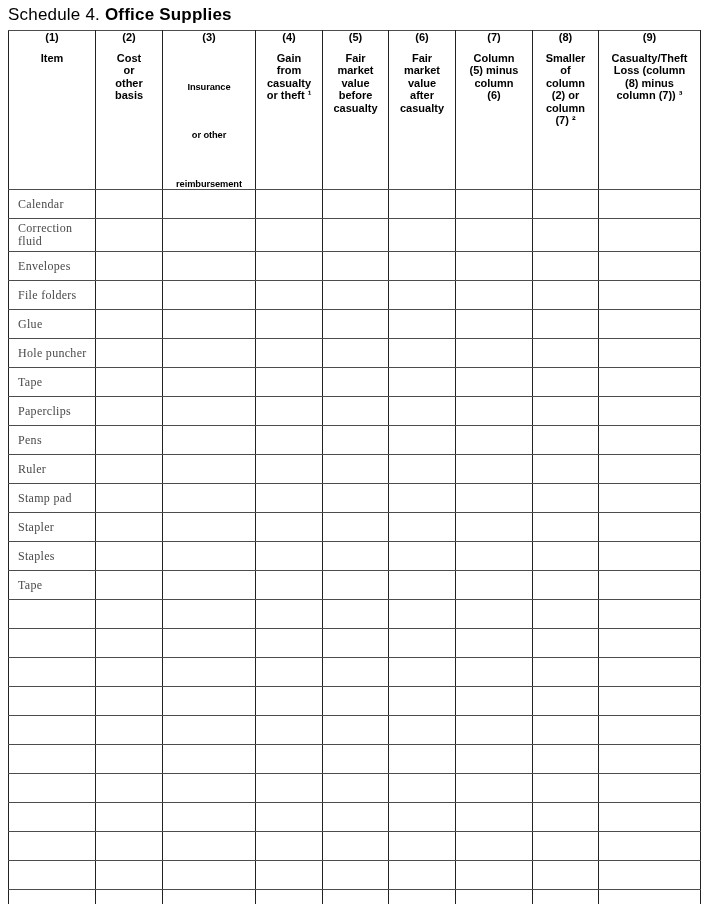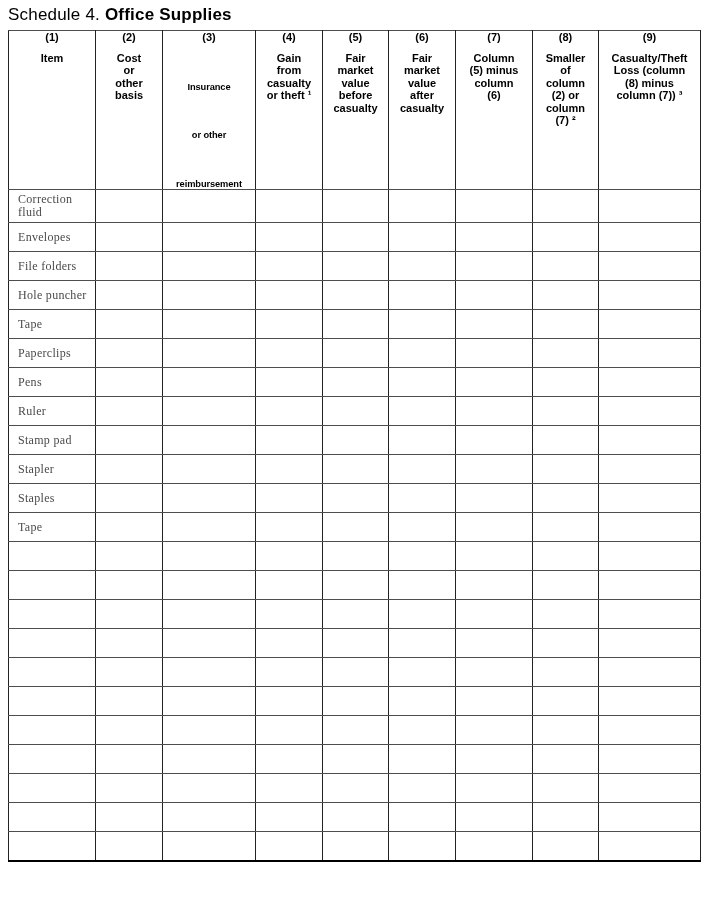--- a/index.html
+++ b/index.html
@@ -157,20 +157,31 @@
             <span class="colnum">(9)</span>
             <span class="hline">Casualty/Theft</span>
             <span class="hline">Loss (column</span>
             <span class="hline">(8) minus</span>
             <span class="hline">column (7)) ³</span>
           </th>
         </tr>
       </thead>
     <tbody>
         <tr>
+          <td class="item">Calendar</td>
+          <td></td>
+          <td></td>
+          <td></td>
+          <td></td>
+          <td></td>
+          <td></td>
+          <td></td>
+          <td></td>
+        </tr>
+        <tr>
           <td class="item">Correction fluid</td>
           <td></td>
           <td></td>
           <td></td>
           <td></td>
           <td></td>
           <td></td>
           <td></td>
           <td></td>
         </tr>
@@ -180,20 +191,31 @@
           <td></td>
           <td></td>
           <td></td>
           <td></td>
           <td></td>
           <td></td>
           <td></td>
         </tr>
         <tr>
           <td class="item">File folders</td>
+          <td></td>
+          <td></td>
+          <td></td>
+          <td></td>
+          <td></td>
+          <td></td>
+          <td></td>
+          <td></td>
+        </tr>
+        <tr>
+          <td class="item">Glue</td>
           <td></td>
           <td></td>
           <td></td>
           <td></td>
           <td></td>
           <td></td>
           <td></td>
           <td></td>
         </tr>
         <tr>

